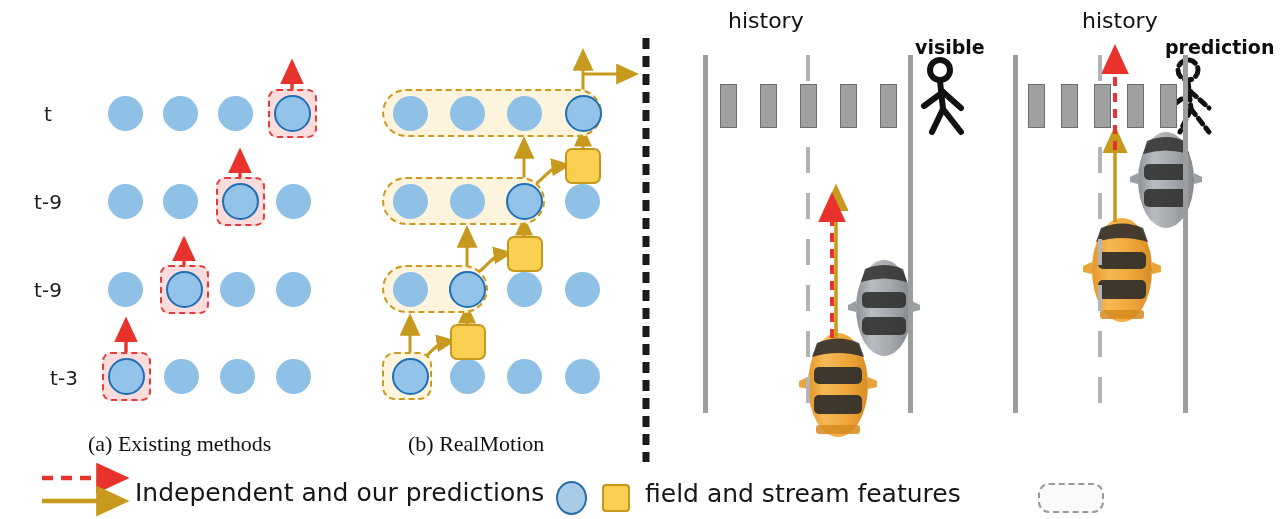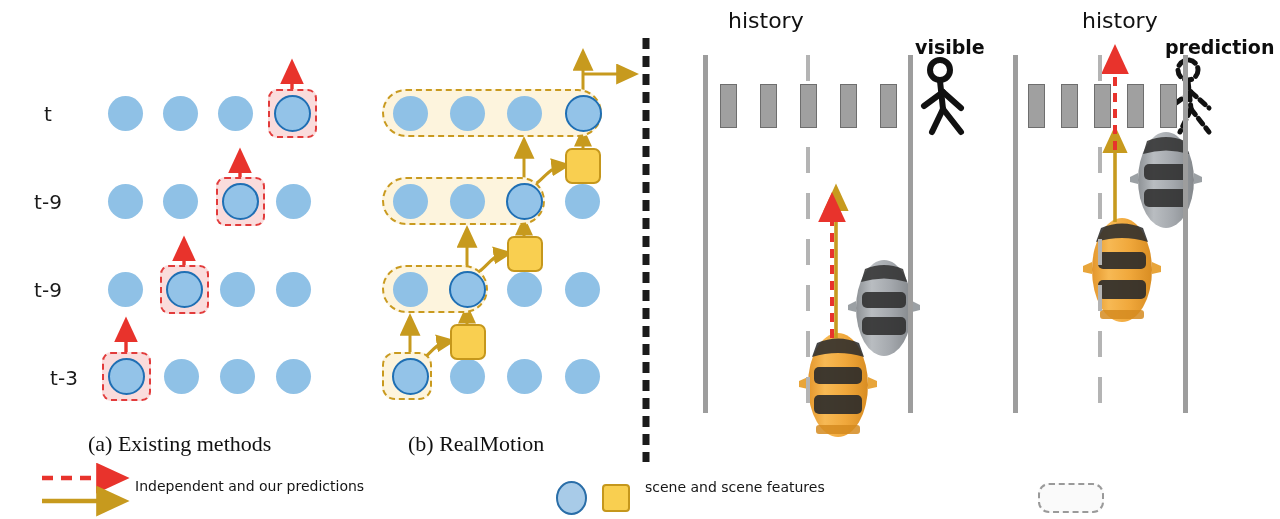--- a/index.html
+++ b/index.html
@@ -44,21 +44,21 @@
 
   
   .caption{
     font-family:"Liberation Serif", serif;
     font-size:22px;color:#111;white-space:nowrap;
   }
 
   
   .legtext{
     font-family:"DejaVu Sans", sans-serif;
-    font-size:14px;color:#161616;white-space:nowrap;
+    font-size:25px;color:#161616;white-space:nowrap;
   }
   .legcircle{
     position:absolute;width:31px;height:34px;border-radius:50%;
     background:#a8cbe8;border:2px solid #2a6ea8;box-sizing:border-box;
   }
   .legsquare{
     position:absolute;width:28px;height:28px;background:#f9cf50;
     border:2.5px solid #c5971c;border-radius:4px;box-sizing:border-box;
   }
   .legfield{
@@ -303,17 +303,17 @@
 
   <svg class="layer" viewBox="0 0 1280 519">
     <line x1="42" y1="478" x2="112" y2="478" stroke="#e8332c" stroke-width="4.4" stroke-dasharray="11 8" marker-end="url(#mRedBig)"></line>
     <line x1="42" y1="501" x2="112" y2="501" stroke="#c79a1e" stroke-width="4.4" marker-end="url(#mGoldBig)"></line>
   </svg>
 
   <div class="abs legtext" style="left:135px;top:478px;">Independent and our predictions</div>
 
   <div class="legcircle" style="left:556px;top:481px;"></div>
   <div class="legsquare" style="left:602px;top:484px;"></div>
-  <div class="abs legtext" style="left:645px;top:479px;">scene and scene features</div>
+  <div class="abs legtext" style="left:645px;top:479px;">field and stream features</div>
 
   <div class="legfield" style="left:1038px;top:483px;"></div>
 
 </div>
 
 </body></html>

